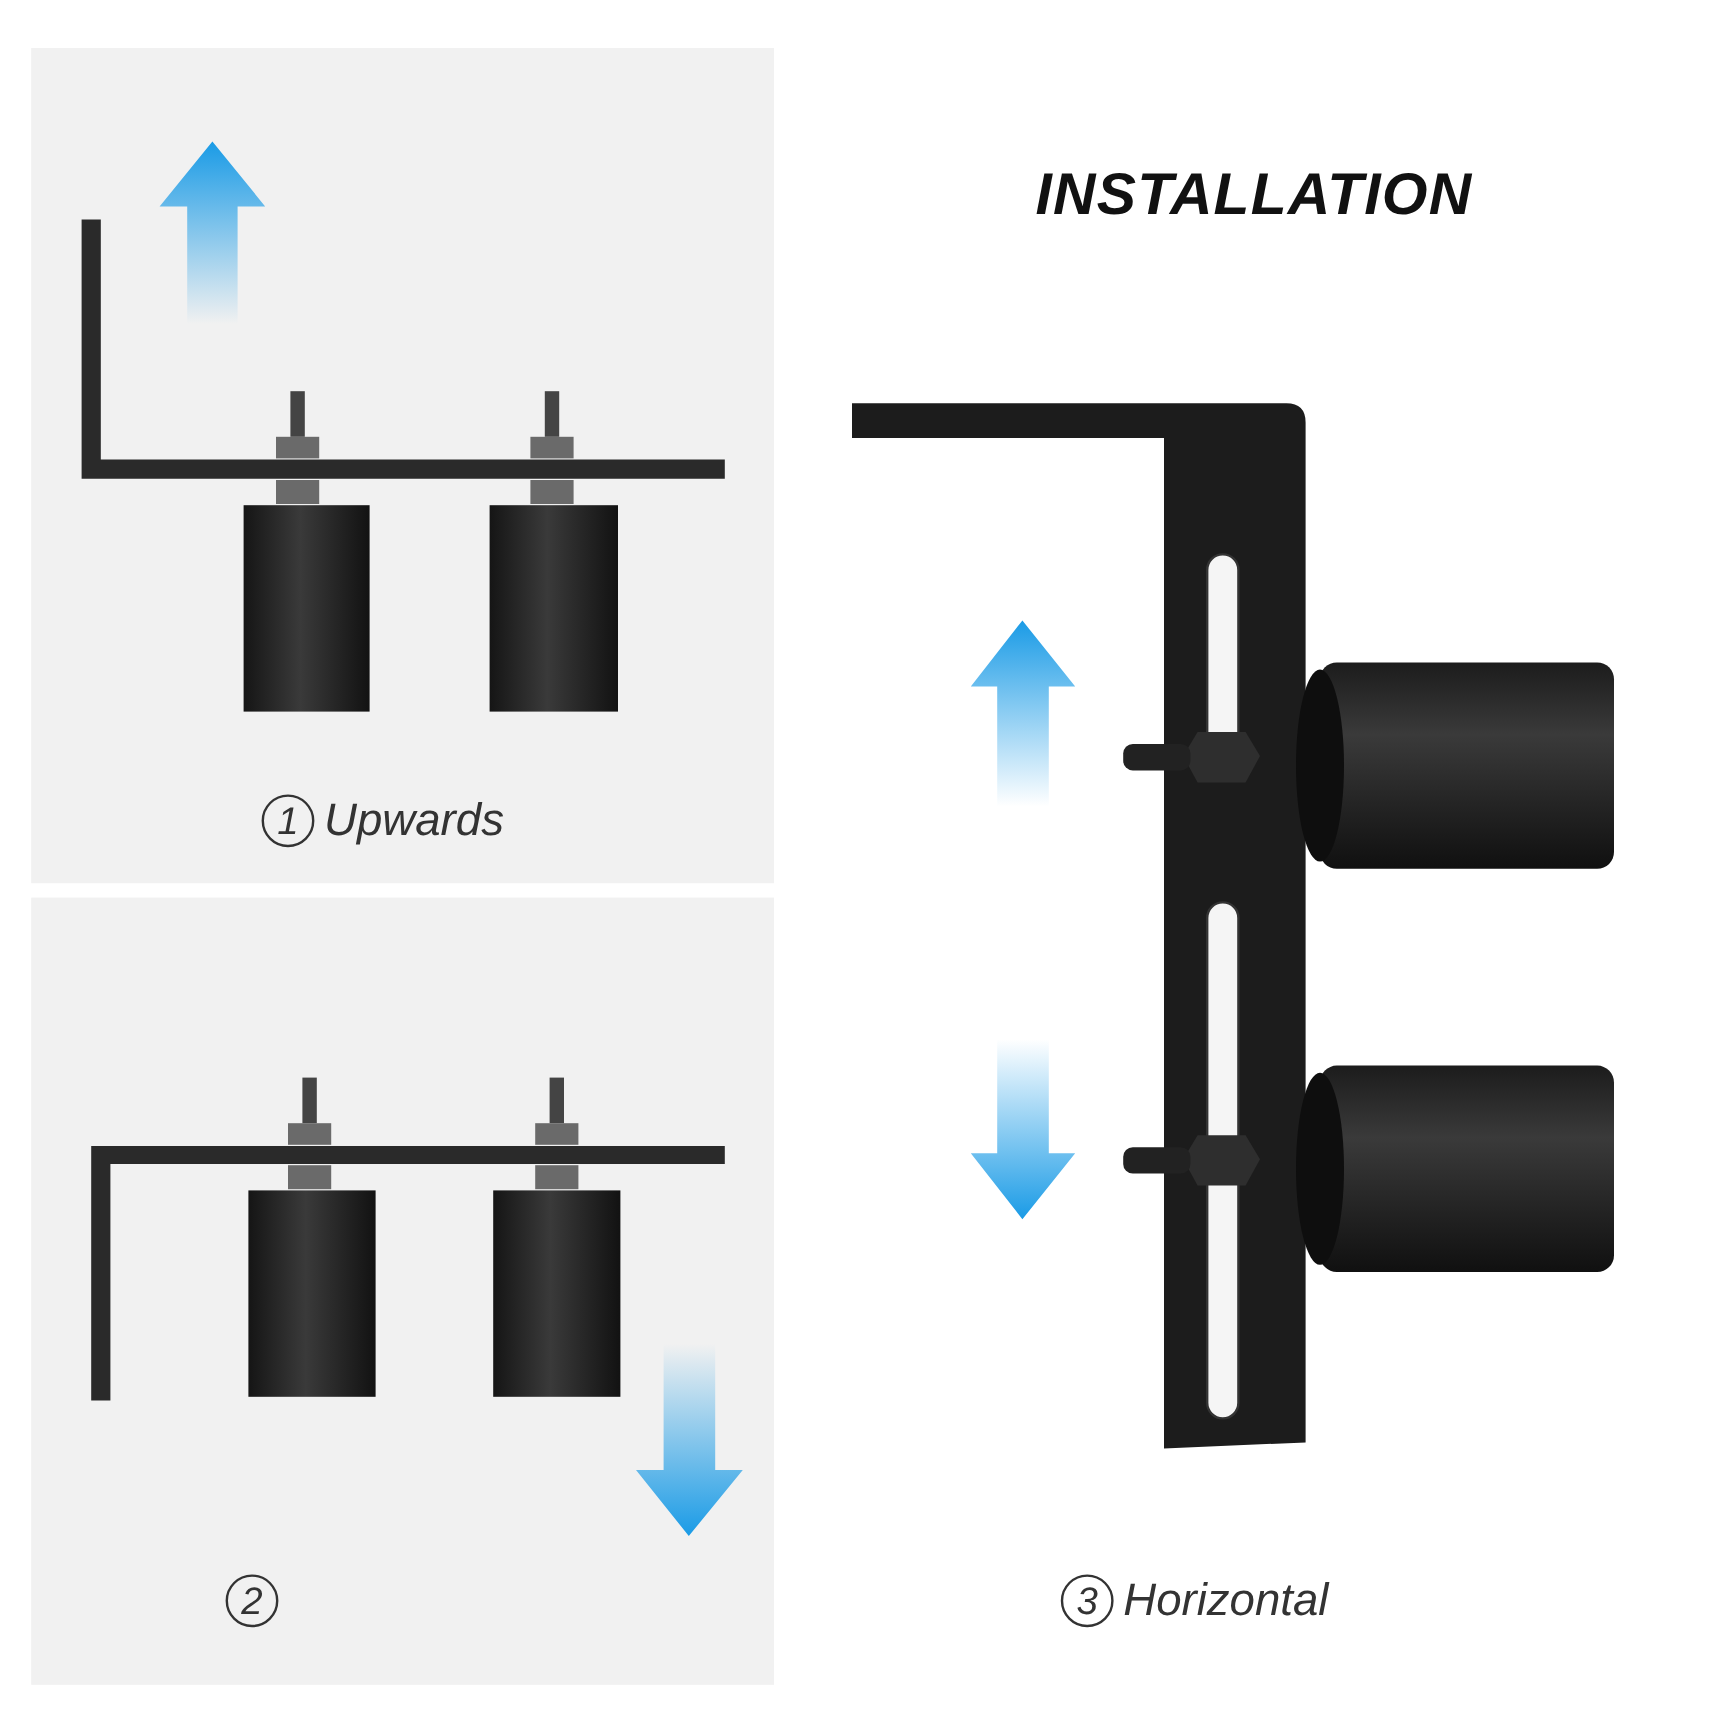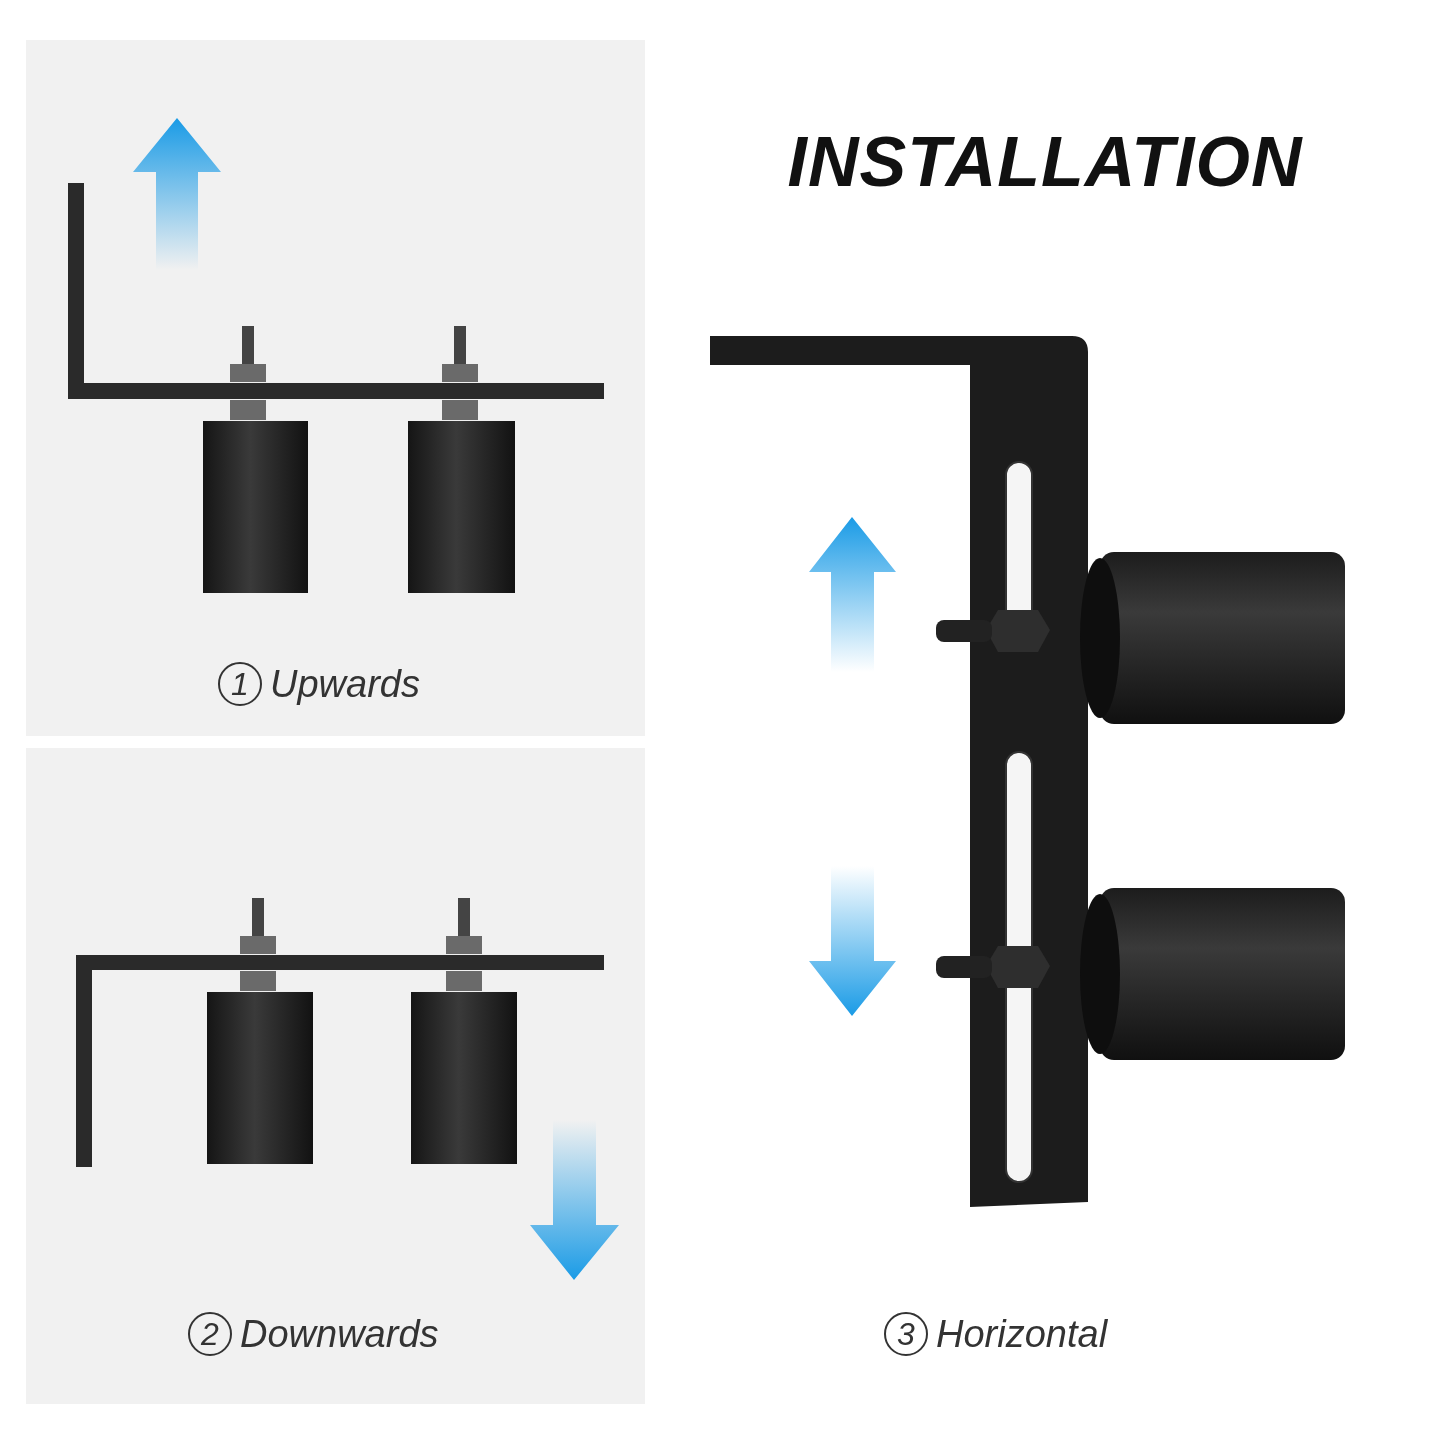--- a/index.html
+++ b/index.html
@@ -1,20 +1,20 @@
 <!DOCTYPE html>
 <html><head>
 <meta charset="utf-8">
 <style>
   html,body{margin:0;padding:0;background:#ffffff;}
   body{width:1445px;height:1445px;position:relative;overflow:hidden;font-family:"Liberation Sans","DejaVu Sans",sans-serif;}
   .panel{position:absolute;background:#f1f1f1;}
   .p1{left:26px;top:40px;width:619px;height:696px;}
   .p2{left:26px;top:748px;width:619px;height:656px;}
-  .title{position:absolute;left:760px;top:118px;width:570px;text-align:center;font-weight:bold;font-style:italic;font-size:70px;line-height:88px;color:#111;letter-spacing:1px;}
+  .title{position:absolute;left:760px;top:118px;width:570px;text-align:center;font-weight:bold;font-style:italic;font-size:49px;line-height:88px;color:#111;letter-spacing:1px;}
   .caption{position:absolute;font-style:italic;font-size:38px;color:#333;display:flex;align-items:center;gap:8px;}
   .num{display:inline-flex;align-items:center;justify-content:center;width:44px;height:44px;border:2px solid #333;border-radius:50%;font-size:32px;font-style:italic;box-sizing:border-box;}
   svg{position:absolute;left:0;top:0;}
 </style>
 </head>
 <body>
 
 <div class="panel p1"></div>
 <div class="panel p2"></div>
 
@@ -104,18 +104,17 @@
     <polygon points="831,866 874,866 874,961 896,961 852,1016 809,961 831,961" fill="url(#gDown)"></polygon>
   </g>
 </svg>
 
 <div class="caption" style="left:218px;top:662px;">
   <span class="num">1</span>
   <span>Upwards</span>
 </div>
 <div class="caption" style="left:188px;top:1312px;">
   <span class="num">2</span>
-  <span>Downwards</span>
 </div>
 <div class="caption" style="left:884px;top:1312px;">
   <span class="num">3</span>
   <span>Horizontal</span>
 </div>
 
 </body></html>

